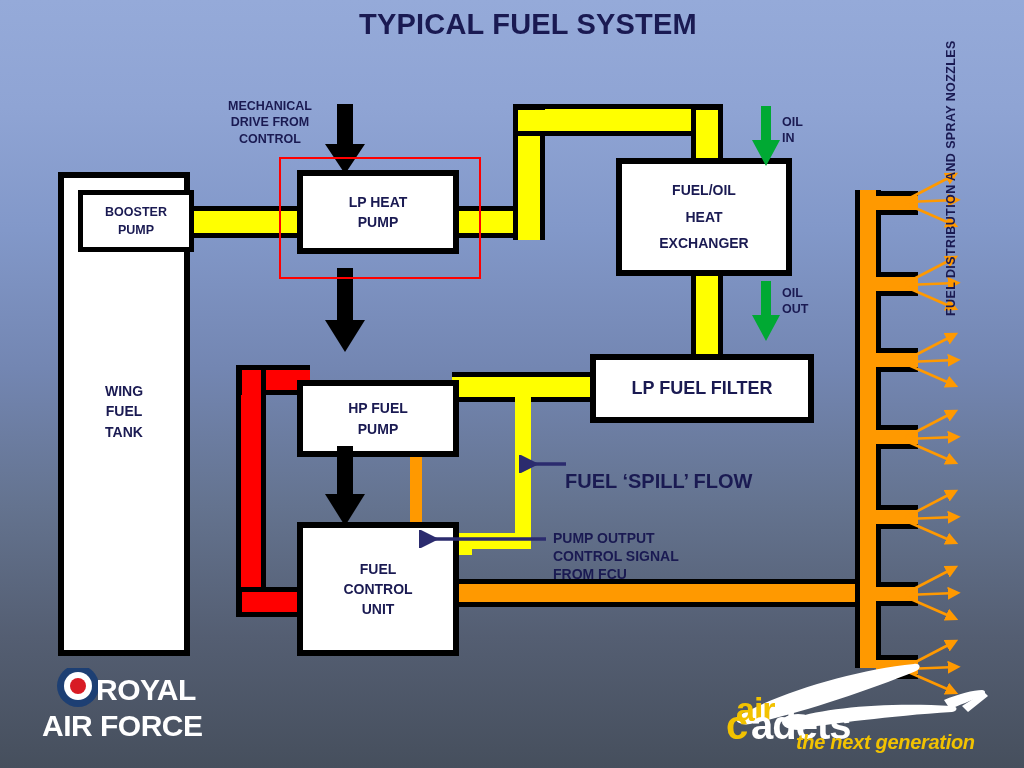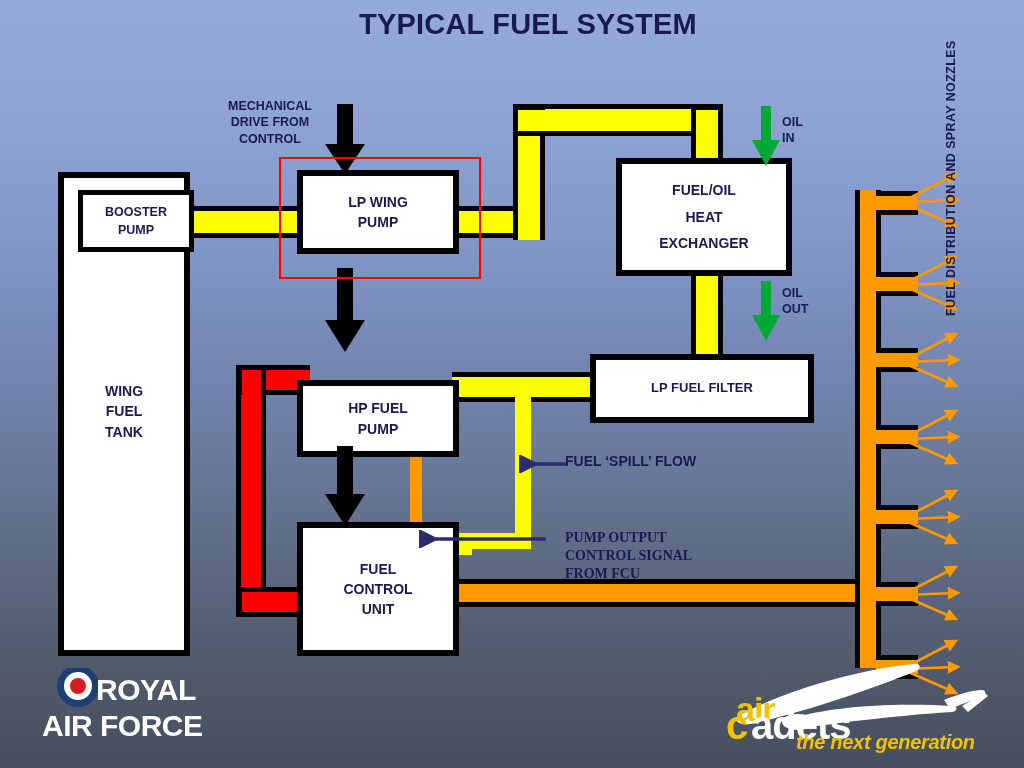--- a/index.html
+++ b/index.html
@@ -59,21 +59,21 @@
   }
   #booster-pump {
     left: 78px; top: 190px; width: 116px; height: 62px;
     font-size: 12.5px;
     border-width: 5px;
     z-index: 25;
   }
   #lp-fuel-pump { left: 297px; top: 170px; width: 162px; height: 84px; font-size: 14px; }
   #heat-exchanger { left: 616px; top: 158px; width: 176px; height: 118px; font-size: 14px; line-height: 1.9; }
   #hp-fuel-pump { left: 297px; top: 351px; width: 162px; height: 77px; font-size: 14px; margin-top: 29px; }
-  #lp-fuel-filter { left: 590px; top: 354px; width: 224px; height: 69px; font-size: 13px; }
+  #lp-fuel-filter { left: 590px; top: 354px; width: 224px; height: 69px; font-size: 18px; }
   #fuel-control-unit { left: 297px; top: 522px; width: 162px; height: 134px; font-size: 14px; }
 
   
   #highlight-rect {
     position: absolute;
     left: 279px; top: 157px; width: 202px; height: 122px;
     border: 2px solid #ff0000;
     box-sizing: border-box;
     z-index: 45;
     pointer-events: none;
@@ -108,22 +108,22 @@
     z-index: 42;
     line-height: 1.3;
   }
   #mech-drive-label {
     left: 196px; top: 98px; width: 148px;
     text-align: center;
     font-size: 12.5px;
   }
   #oil-in-label  { left: 782px; top: 114px; font-size: 12.5px; }
   #oil-out-label { left: 782px; top: 285px; font-size: 12.5px; }
-  #spill-label   { left: 565px; top: 452px; font-size: 14px; }
-  #pump-sig-label{ left: 565px; top: 529px; font-size: 14px; font-family: Liberation Serif, serif; }
+  #spill-label   { left: 565px; top: 468px; font-size: 20px; }
+  #pump-sig-label{ left: 553px; top: 529px; font-size: 14px; }
 
   #nozzles-label {
     position: absolute;
     left: 944px; top: 288px;
     width: 330px;
     transform: rotate(-90deg);
     transform-origin: 14px 14px;
     font-size: 12.5px;
     font-weight: bold;
     color: #1a1a52;
@@ -265,21 +265,21 @@
     <span class="ln">FUEL</span>
     <span class="ln">TANK</span>
   </div>
 
   <div class="box" id="booster-pump">
     <span class="ln">BOOSTER</span>
     <span class="ln">PUMP</span>
   </div>
 
   <div class="box" id="lp-fuel-pump">
-    <span class="ln">LP WING</span>
+    <span class="ln">LP HEAT</span>
     <span class="ln">PUMP</span>
   </div>
 
   <div class="box" id="heat-exchanger">
     <span class="ln">FUEL/OIL</span>
     <span class="ln">HEAT</span>
     <span class="ln">EXCHANGER</span>
   </div>
 
   <div class="box" id="hp-fuel-pump">

